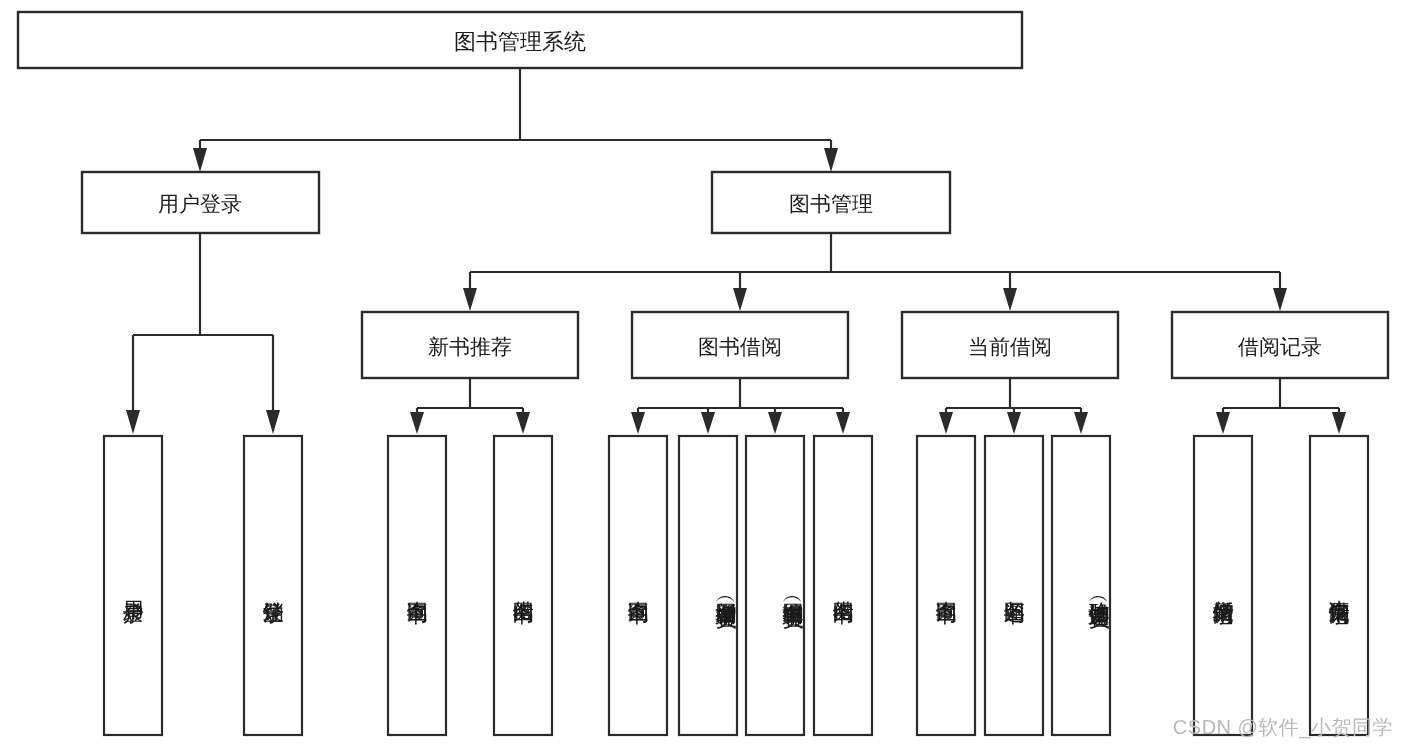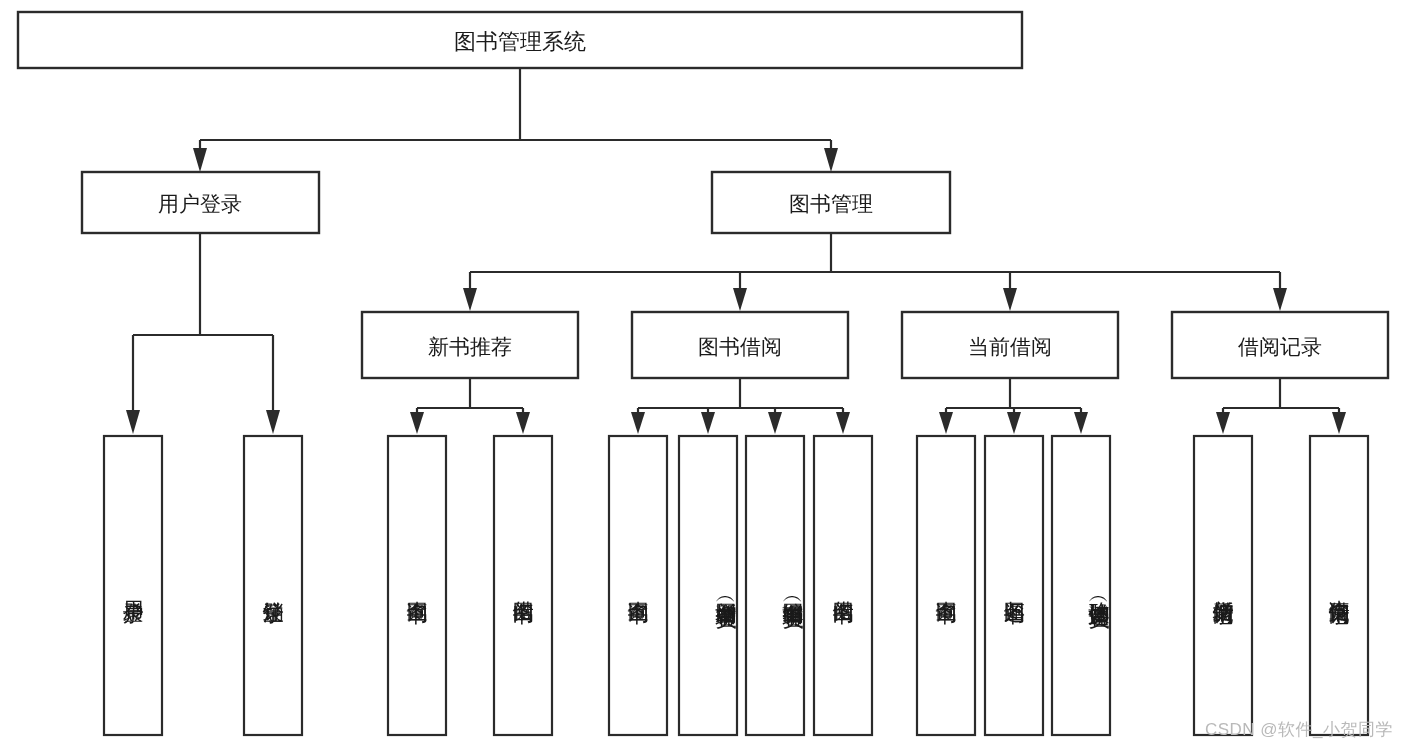--- a/index.html
+++ b/index.html
@@ -74,21 +74,21 @@
     justify-content: center;
     white-space: nowrap;
     pointer-events: none;
     user-select: none;
   }
   .watermark {
     position: absolute;
     right: 12px;
     bottom: 6px;
     font-family: "Liberation Sans", "DejaVu Sans", sans-serif;
-    font-size: 17px;
+    font-size: 20px;
     color: #b9b9b9;
     letter-spacing: 0.5px;
     white-space: nowrap;
     user-select: none;
     margin-left: 12px;
   }
 </style>
 </head>
 <body>
 

